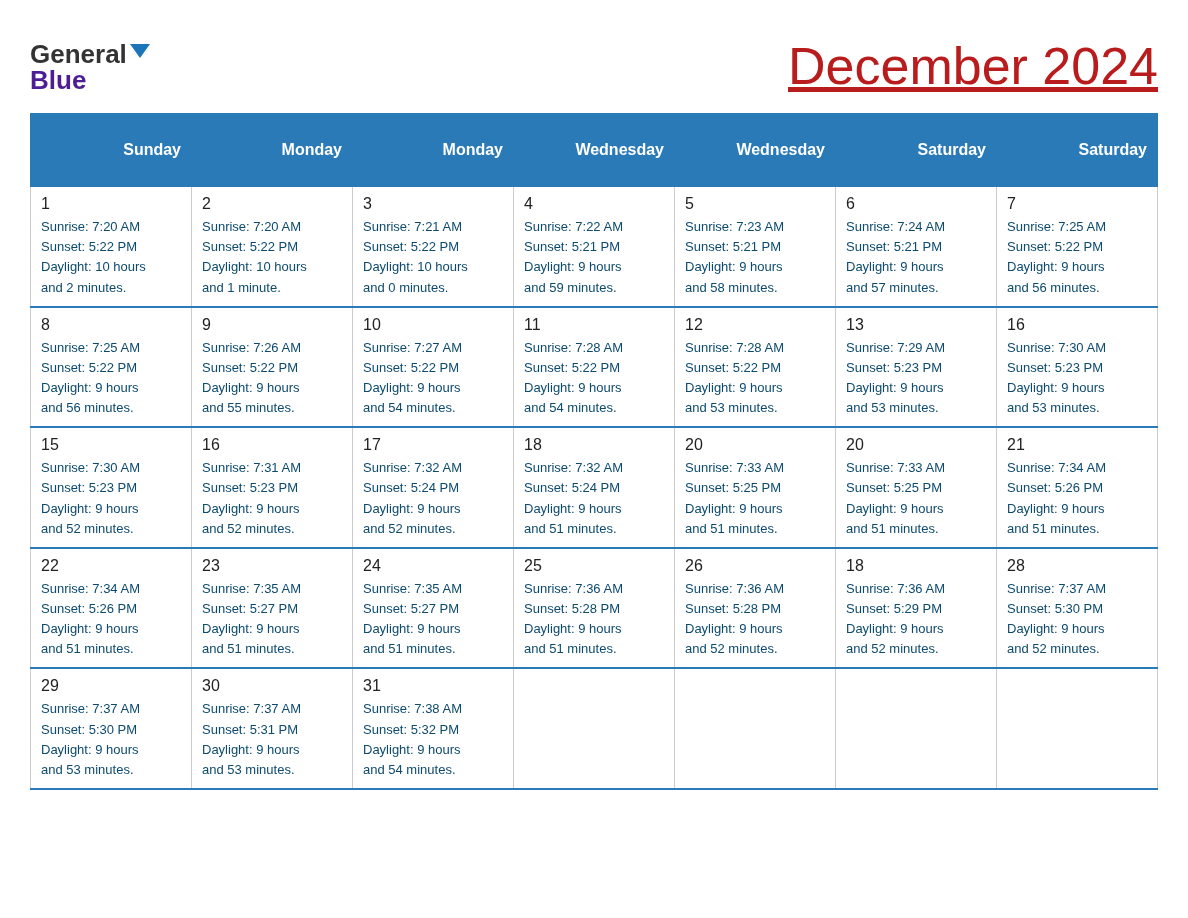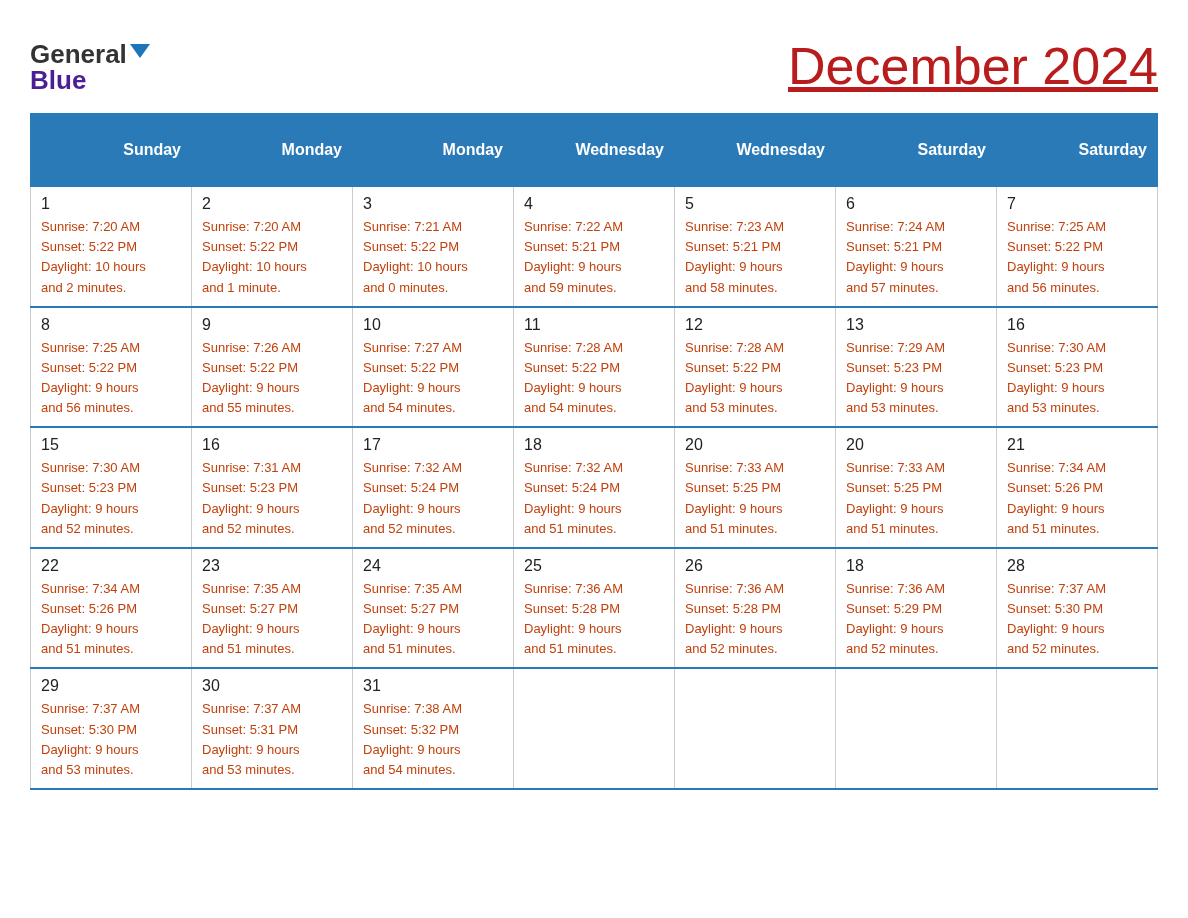--- a/index.html
+++ b/index.html
@@ -92,21 +92,21 @@
     }
     .day-number {
       font-size: 16px;
       font-weight: normal;
       margin-bottom: 4px;
       color: #222;
     }
     .day-info {
       font-size: 13px;
       line-height: 1.55;
-      color: #c2410c;
+      color: #0c4a6e;
     }
     .empty-cell {
       background: #fff;
     }
   </style>
 </head>
 <body>
 
 <div class="header">
   <div class="logo">

